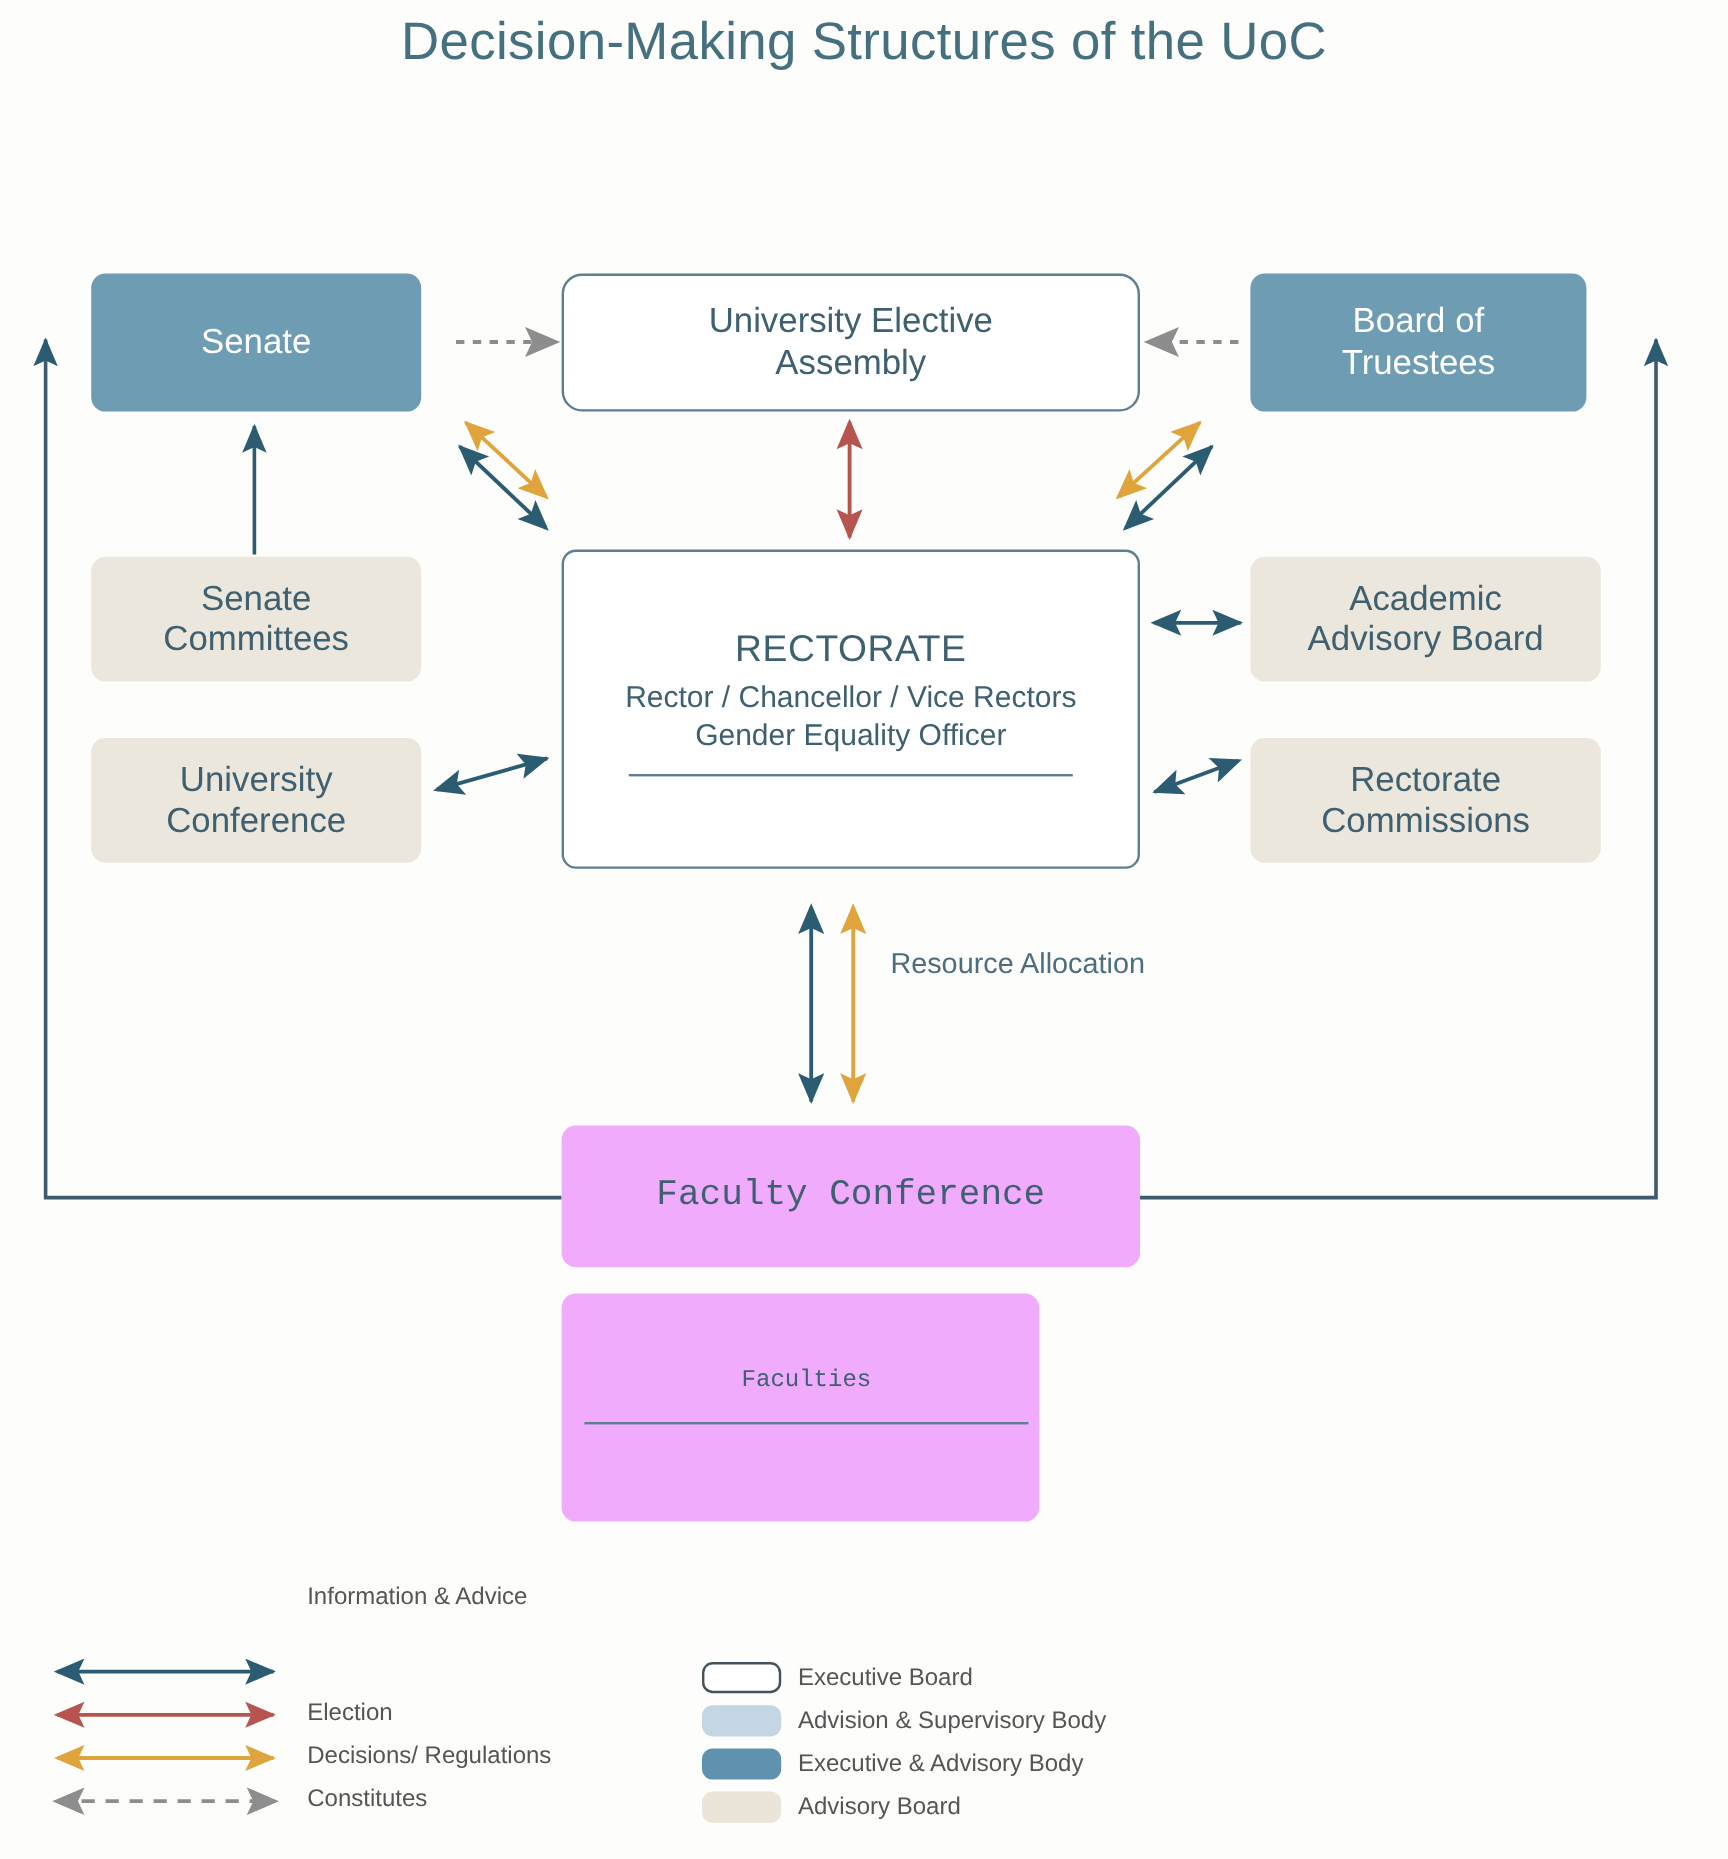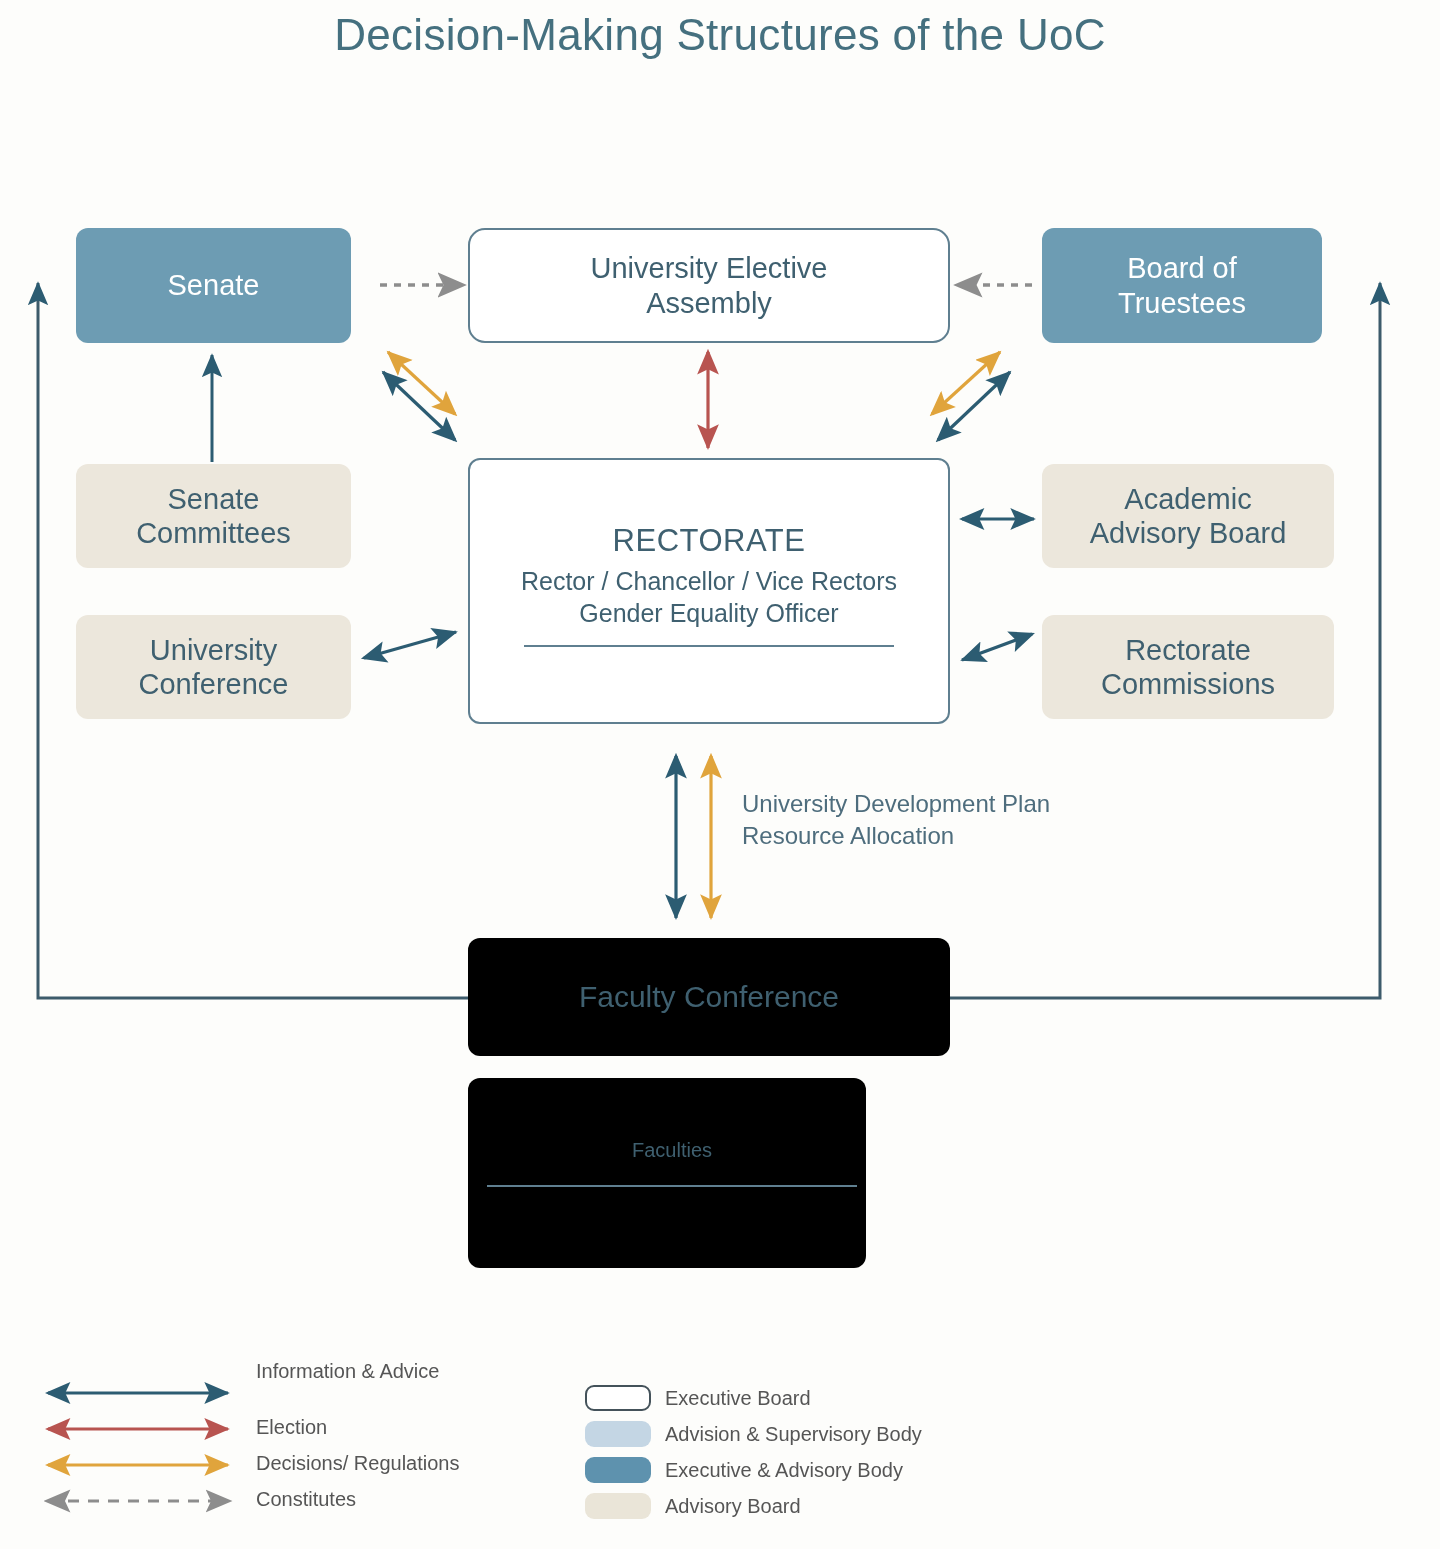--- a/index.html
+++ b/index.html
@@ -9,21 +9,21 @@
     color:#3f6070;
   }
   #svg-layer{position:absolute;left:0;top:0;width:1440px;height:1549px;}
   .node{position:absolute;box-sizing:border-box;display:flex;flex-direction:column;
         align-items:center;justify-content:center;border-radius:12px;text-align:center;}
   .title{position:absolute;left:0;top:10px;width:1440px;text-align:center;
          font-size:44px;color:#45707f;letter-spacing:.3px;}
   .n-exec{background:#ffffff;border:2px solid #5f7f90;}
   .n-execadv{background:#6d9cb3;color:#ffffff;}
   .n-advisory{background:#ece7dc;}
-  .n-superv{background:#000000;}
+  .n-superv{background:#f0abfc;font-family:Liberation Mono, monospace;}
   .lbl{line-height:1.18;}
   .rect-title{font-size:31px;letter-spacing:.5px;}
   .rect-sub{font-size:25px;line-height:1.28;margin-top:6px;}
   .rect-div{width:370px;height:2px;background:#5f7f90;margin:16px 0 12px;}
   .rect-conf{font-size:31px;letter-spacing:.5px;}
   .fac-div{width:370px;height:2px;background:#5f7f90;margin:22px 0 20px;}
   .annot{position:absolute;font-size:24px;line-height:1.32;color:#4e6d7d;text-align:left;}
   .legend{position:absolute;font-size:20px;color:#555;}
   .legend-row{position:absolute;display:flex;align-items:center;}
   .legend-text{margin-left:14px;white-space:nowrap;}
@@ -137,25 +137,24 @@
 <div class="node n-superv" style="left:468px;top:938px;width:482px;height:118px;font-size:30px;">
   <span class="lbl">Faculty Conference</span>
 </div>
 
 <div class="node n-superv" style="left:468px;top:1078px;width:398px;height:190px;font-size:20px;padding-left:10px;">
   <span class="lbl">Faculties</span>
   <div class="fac-div"></div>
 </div>
 
 <div class="annot" style="left:742px;top:788px;">
-  <div>University Development Plan</div>
   <div>Resource Allocation</div>
 </div>
 
-<div class="legend legend-row" style="left:256px;top:1360px;text-align:center;">
+<div class="legend legend-row" style="left:256px;top:1320px;text-align:center;">
   <span class="legend-text" style="margin-left:0">Information &amp; Advice</span>
 </div>
 <div class="legend legend-row" style="left:256px;top:1416px;">
   <span class="legend-text" style="margin-left:0">Election</span>
 </div>
 <div class="legend legend-row" style="left:256px;top:1452px;">
   <span class="legend-text" style="margin-left:0">Decisions/ Regulations</span>
 </div>
 <div class="legend legend-row" style="left:256px;top:1488px;">
   <span class="legend-text" style="margin-left:0">Constitutes</span>

